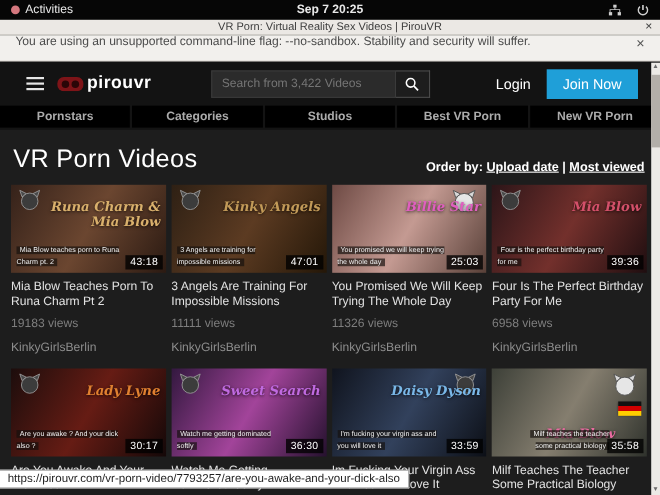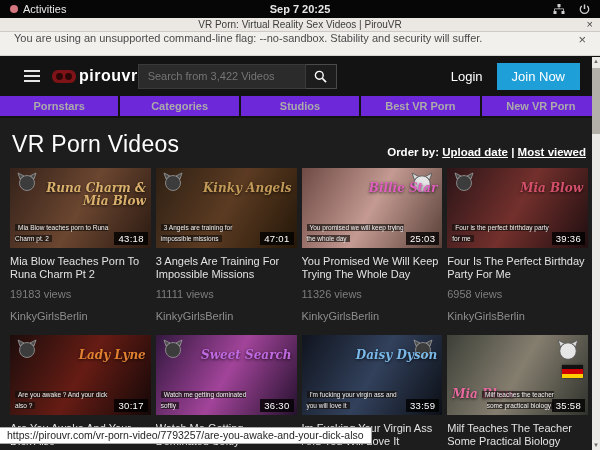--- a/index.html
+++ b/index.html
@@ -24,46 +24,46 @@
   
   .warning-bar { height:24px; background:#f2f0ed; border-bottom:1px solid #d9d5d0; color:#4b4b4b;
     font-size:11px; display:flex; align-items:flex-start; padding:0 14px; }
   .warning-close { margin-left:auto; color:#555; font-size:13px; }
   
   .site-header { height:40px; background:#131313; display:flex; align-items:center; padding:4px 10px; }
   .hamburger { width:16px; display:flex; flex-direction:column; gap:3px; margin:0 12px 0 14px; }
   .hamburger i { height:2px; background:#e6e6e6; display:block; }
   .logo { display:flex; align-items:center; gap:3px; color:#fff; font-weight:bold; font-size:16px;
     letter-spacing:.5px; }
-  .search-wrap { display:flex; }
+  .search-wrap { display:flex; margin-left:54px; }
   .search-input { width:168px; height:25px; background:#2b2b2b; border:1px solid #3a3a3a; color:#9a9a9a;
     font-size:11px; padding:0 9px; outline:none; font-family:"Liberation Sans",sans-serif; }
   .search-btn { width:31px; height:25px; background:#1d1d1d; border:1px solid #4a4a4a; border-left:none;
     display:flex; align-items:center; justify-content:center; }
   .header-right { margin-left:auto; display:flex; align-items:center; gap:14px; padding-right:10px; }
   .login-link { color:#fff; font-size:13px; text-decoration:none; }
   .join-btn { background:#1f9fd8; color:#fff; border:none; font-size:13px; padding:6px 15px;
     font-family:"Liberation Sans",sans-serif; }
   
   .nav { display:flex; background:#131313; gap:2px; padding:0 0 2px; height:22px; }
-  .nav-item { flex:1; background:#6d28d9; color:#ababab; font-size:11px; font-weight:bold;
+  .nav-item { flex:1; background:#000000; color:#ababab; font-size:11px; font-weight:bold;
     display:flex; align-items:center; justify-content:center; cursor:default; }
   
   .page-head { display:flex; align-items:flex-end; padding:13px 14px 8px 12px; }
   .page-title { margin:0; color:#fff; font-size:23px; font-weight:400; letter-spacing:.3px; }
   .order-by { margin-left:auto; color:#fff; font-size:11.5px; font-weight:bold; }
   .order-by a { color:#fff; }
   
   .grid { display:grid; grid-template-columns:repeat(4,1fr); column-gap:5px; row-gap:13px;
     padding:2px 12px 0 10px; }
   .card { position:relative; }
   .thumb { height:80px; position:relative; overflow:hidden; background:#333; }
   .script-name { position:absolute; right:5px; top:14px; width:72%; text-align:right;
     font-family:"DejaVu Serif", serif; font-style:italic; font-weight:bold; font-size:12px;
-    line-height:1.08; text-shadow:0 1px 3px rgba(0,0,0,.75); }
+    line-height:1.08; text-shadow:0 1px 3px rgba(0,0,0,.75);margin-left:44px; }
   .thumb-caption { position:absolute; left:5px; bottom:4px; right:34px; font-size:6.5px; line-height:1.6; }
   .thumb-caption span { background:rgba(20,16,14,.68); color:#f0f0f0; padding:0 3px; }
   .duration { position:absolute; right:3px; bottom:3px; background:rgba(0,0,0,.78); color:#fff;
     font-size:9.5px; padding:1px 4px; letter-spacing:.3px; }
   .logo-badge { position:absolute; left:7px; top:4px; }
   .logo-right .logo-badge { left:auto; right:9px; }
   .flag { position:absolute; right:5px; top:30px; width:21px; height:13px;
     background:linear-gradient(#111 0 33%, #d00000 33% 66%, #ffce00 66% 100%);
     box-shadow:0 0 2px rgba(0,0,0,.6); }
   .vtitle { margin:7px 0 0; color:#e2e2e2; font-size:11px; font-weight:400; line-height:1.18;

